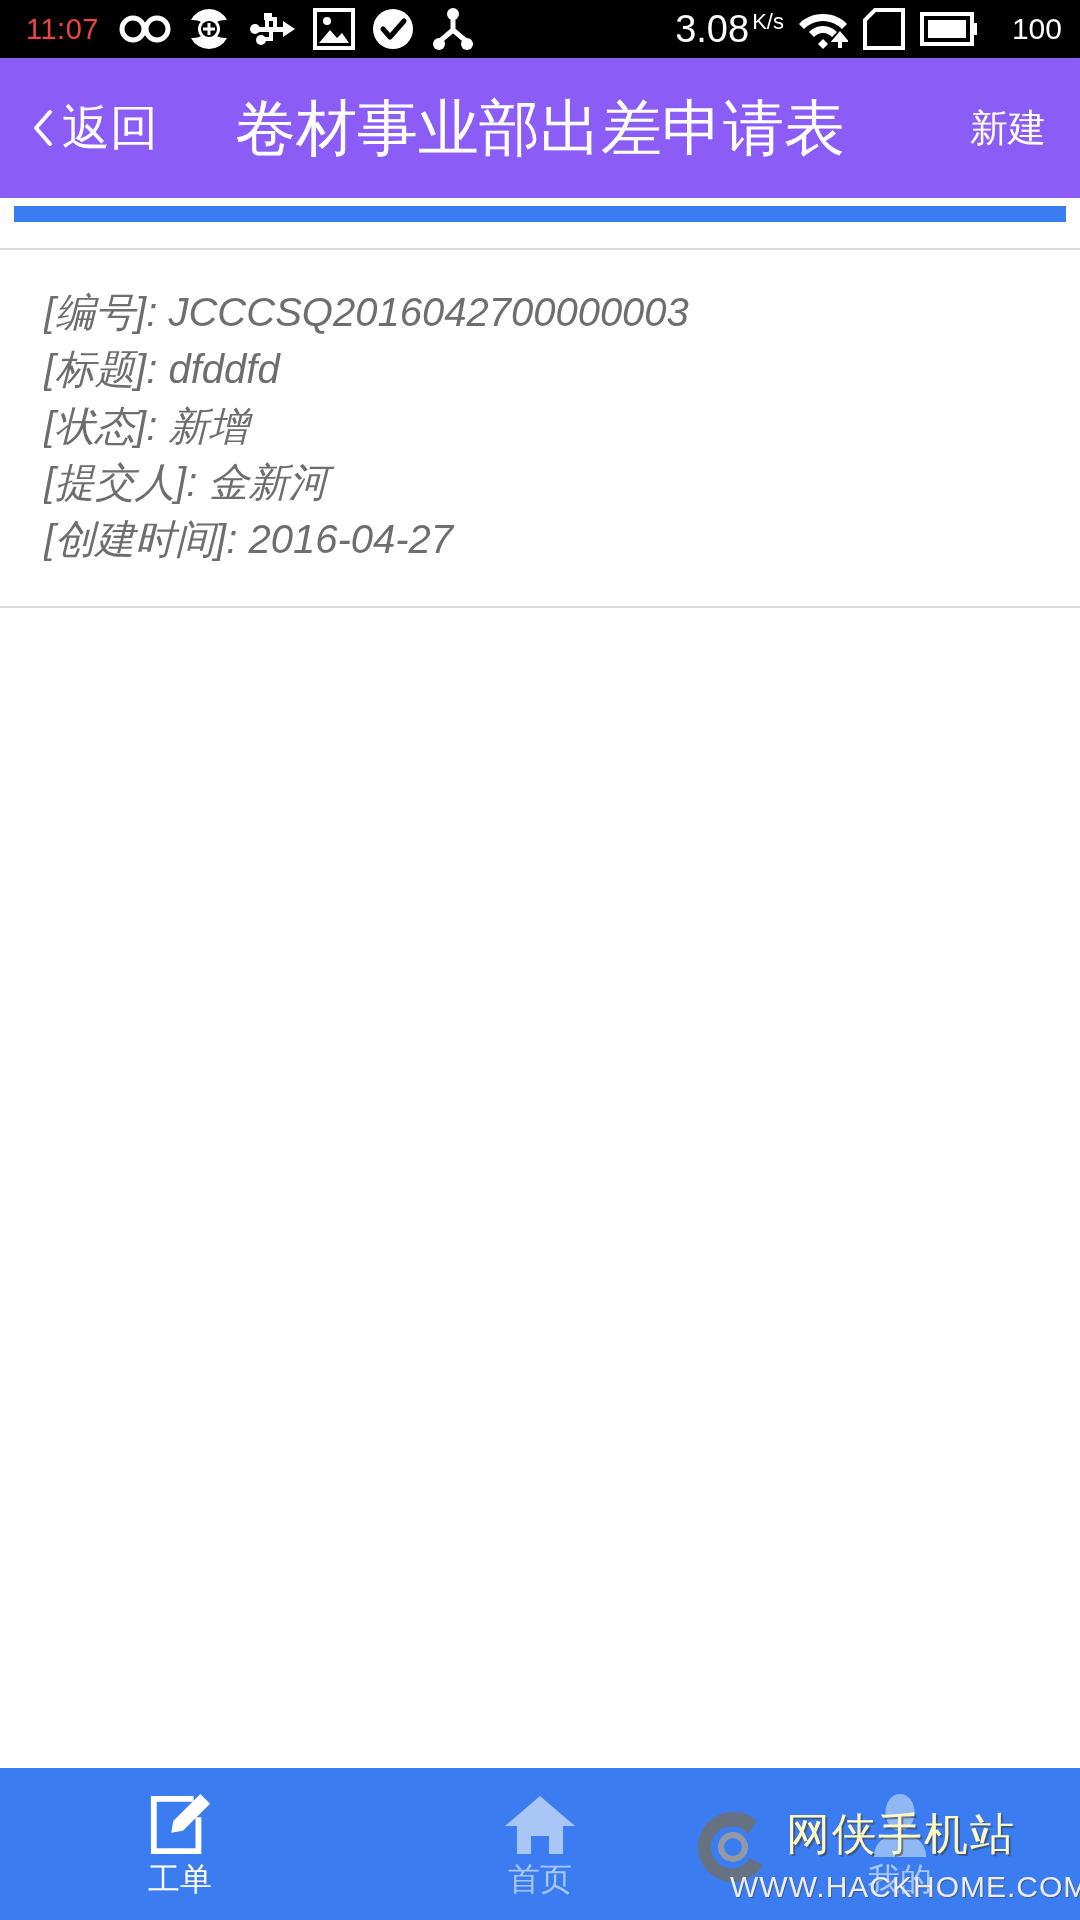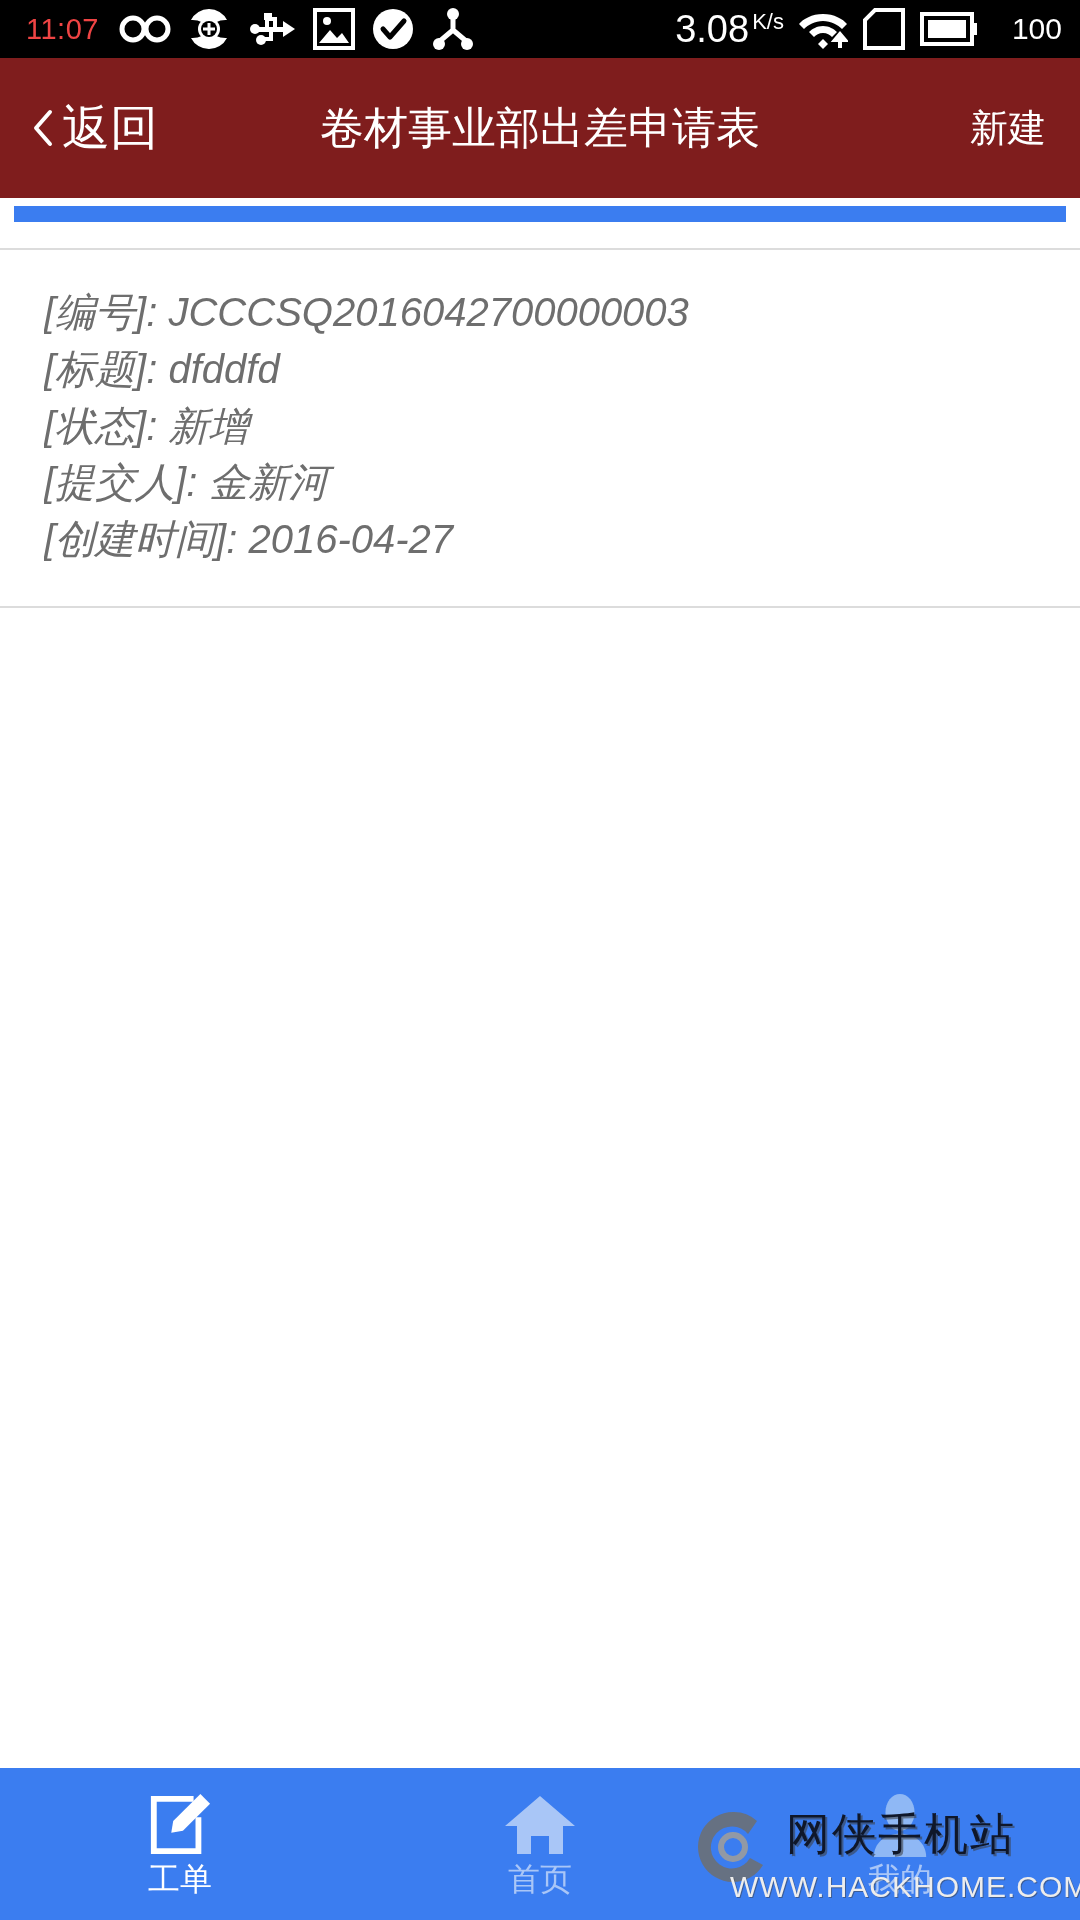--- a/index.html
+++ b/index.html
@@ -68,21 +68,21 @@
     color: #ffffff;
     font-size: 30px;
     line-height: 1;
     margin-left: 20px;
   }
   .sicon { display: block; }
 
   
   .app-header {
     height: 140px;
-    background: #7f1d1d;
+    background: #8b5cf6;
     display: flex;
     align-items: center;
     position: relative;
     flex: 0 0 auto;
   }
   .back-btn {
     display: flex;
     align-items: center;
     gap: 8px;
     padding: 0 24px 0 32px;
@@ -98,21 +98,21 @@
     color: #ffffff;
     font-size: 48px;
     line-height: 1;
   }
   .header-title {
     position: absolute;
     left: 0;
     right: 0;
     text-align: center;
     color: #ffffff;
-    font-size: 44px;
+    font-size: 61px;
     line-height: 1;
     pointer-events: none;
   }
   .header-action {
     margin-left: auto;
     padding: 0 34px;
     color: #ffffff;
     font-size: 38px;
     line-height: 1;
     cursor: pointer;
@@ -213,21 +213,21 @@
     width: 420px;
     height: 130px;
     pointer-events: none;
     user-select: none;
   }
   .wm-text {
     position: absolute;
     left: 132px;
     top: 26px;
     font-size: 44px;
-    color: #0f172a;
+    color: #fef9c3;
     text-shadow: 2px 2px 0 rgba(60,60,60,0.55);
     letter-spacing: 2px;
     line-height: 1;
     white-space: nowrap;
   }
   .wm-url {
     position: absolute;
     left: 76px;
     top: 86px;
     font-size: 30px;

